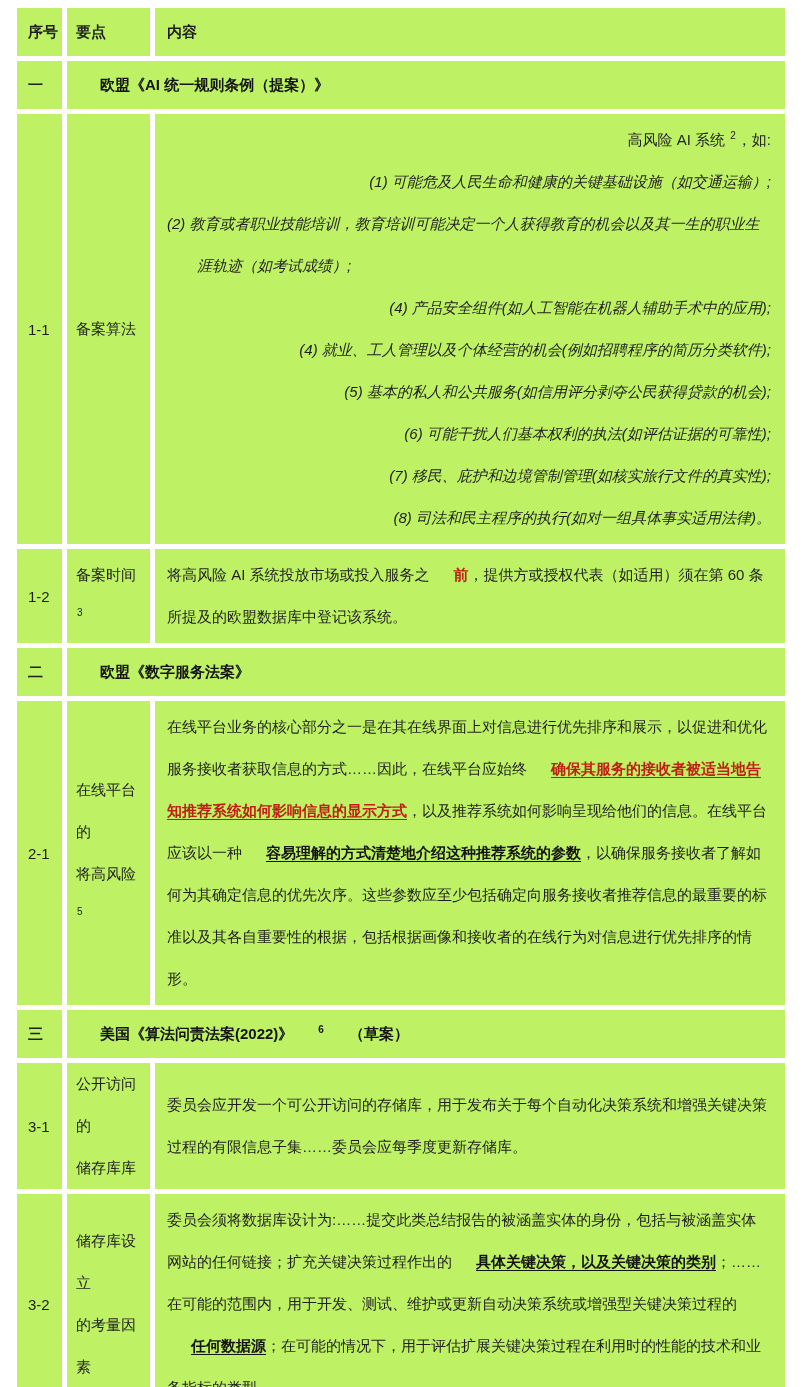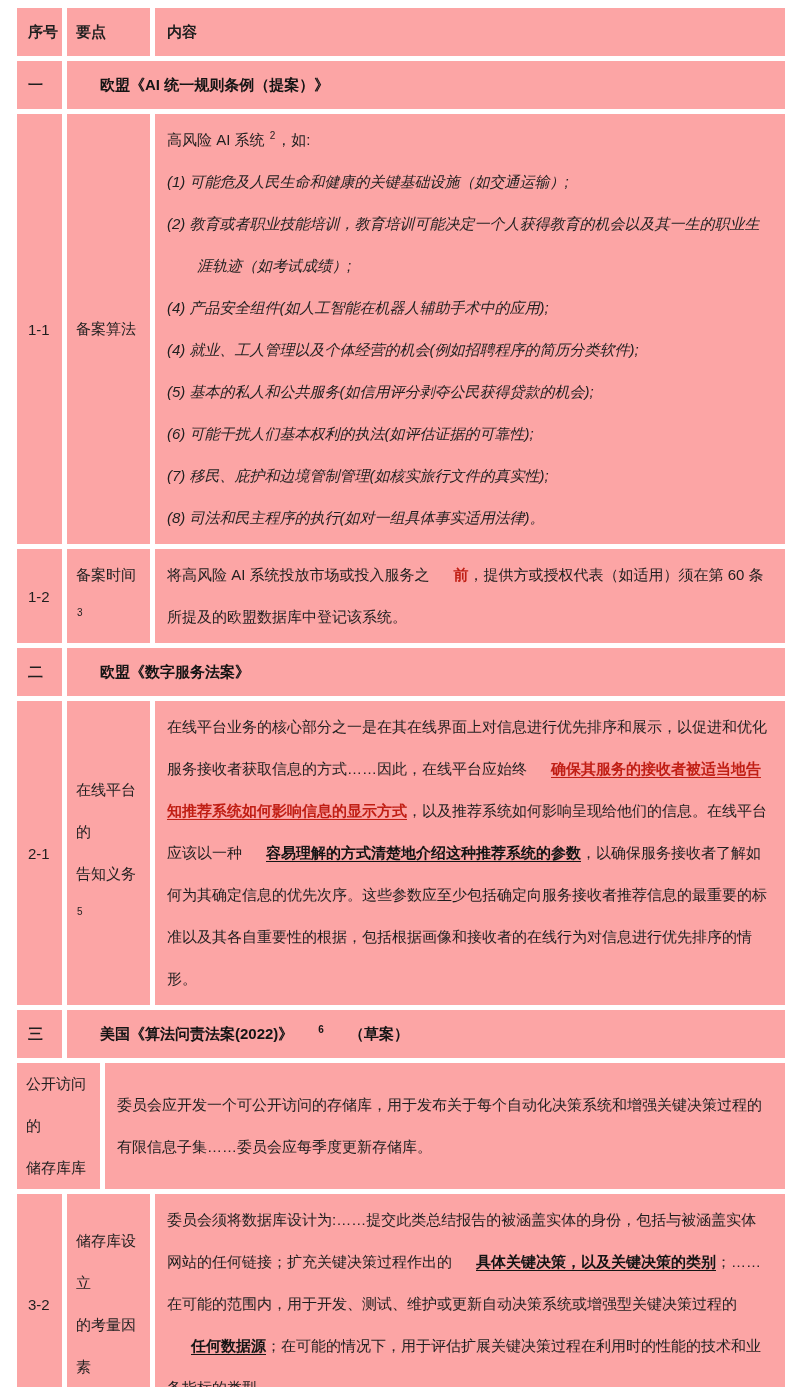--- a/index.html
+++ b/index.html
@@ -7,24 +7,24 @@
     width:810px;min-height:1387px;background:#ffffff;
     font-family:"Liberation Sans","DejaVu Sans",sans-serif;
     color:#1f1f1f;
     -webkit-font-smoothing:antialiased;
   }
   .table{
     position:absolute;left:17px;top:8px;width:768px;
     display:flex;flex-direction:column;gap:5px;
   }
   .row{display:flex;gap:5px;}
-  .cell{background:#fca5a5;box-sizing:border-box;}
+  .cell{background:#bef264;box-sizing:border-box;}
   .c1{width:45px;flex:0 0 45px;display:flex;align-items:center;padding-left:11px;font-size:15px;}
   .c2{width:83px;flex:0 0 83px;display:flex;flex-direction:column;justify-content:center;padding-left:9px;padding-right:4px;font-size:15px;}
-  .c3{flex:1 1 auto;display:flex;flex-direction:column;justify-content:center;padding:5px 14px 5px 12px;font-size:15px;}
+  .c3{flex:1 1 auto;display:flex;flex-direction:column;justify-content:center;padding:5px 14px 5px 12px;font-size:15px;align-items:flex-end;}
   .cmerge{flex:1 1 auto;display:flex;align-items:center;padding-left:9px;font-size:15px;}
   .hdr .cell{height:48px;font-weight:bold;}
   .hdr .c2,.hdr .c3{justify-content:center;}
   .hdr .c3{flex-direction:row;align-items:center;justify-content:flex-start;}
   .sec .cell{height:48px;font-weight:bold;}
   .sec .c1{font-weight:bold;}
   .para{line-height:42px;margin:0;}
   .c2 .para{line-height:42px;}
   .hang{padding-left:30px;text-indent:-30px;font-style:italic;}
   .b{font-weight:bold;color:#141414;margin-left:24px;}
@@ -84,35 +84,36 @@
     <div class="cell c1">二</div>
     <div class="cell cmerge">
         <div class="para"><span class="b">欧盟《数字服务法案》</span></div>
       </div>
   </div>
 
   <div class="row">
     <div class="cell c1">2-1</div>
     <div class="cell c2">
         <div class="para"><span>在线平台的</span></div>
-        <div class="para"><span>告知义务 </span><sup class="s">5</sup></div>
+        <div class="para"><span>将高风险 </span><sup class="s">5</sup></div>
       </div>
     <div class="cell c3">
         <div class="para"><span>在线平台业务的核心部分之一是在其在线界面上对信息进行优先排序和展示，以促进和优化服务接收者获取信息的方式……因此，在线平台应始终</span><span class="b red u">确保其服务的接收者被适当地告知推荐系统如何影响信息的显示方式</span><span>，以及推荐系统如何影响呈现给他们的信息。在线平台应该以一种</span><span class="b u">容易理解的方式清楚地介绍这种推荐系统的参数</span><span>，以确保服务接收者了解如何为其确定信息的优先次序。这些参数应至少包括确定向服务接收者推荐信息的最重要的标准以及其各自重要性的根据，包括根据画像和接收者的在线行为对信息进行优先排序的情形。</span></div>
       </div>
   </div>
 
   <div class="row sec">
     <div class="cell c1">三</div>
     <div class="cell cmerge">
         <div class="para"><span class="b">美国《算法问责法案(2022)》</span><sup class="s b">6</sup><span class="b">（草案）</span></div>
       </div>
   </div>
 
   <div class="row">
+    <div class="cell c1">3-1</div>
     <div class="cell c2">
         <div class="para"><span>公开访问的</span></div>
         <div class="para"><span>储存库库</span></div>
       </div>
     <div class="cell c3">
         <div class="para"><span>委员会应开发一个可公开访问的存储库，用于发布关于每个自动化决策系统和增强关键决策过程的有限信息子集……委员会应每季度更新存储库。</span></div>
       </div>
   </div>
 
   <div class="row">

